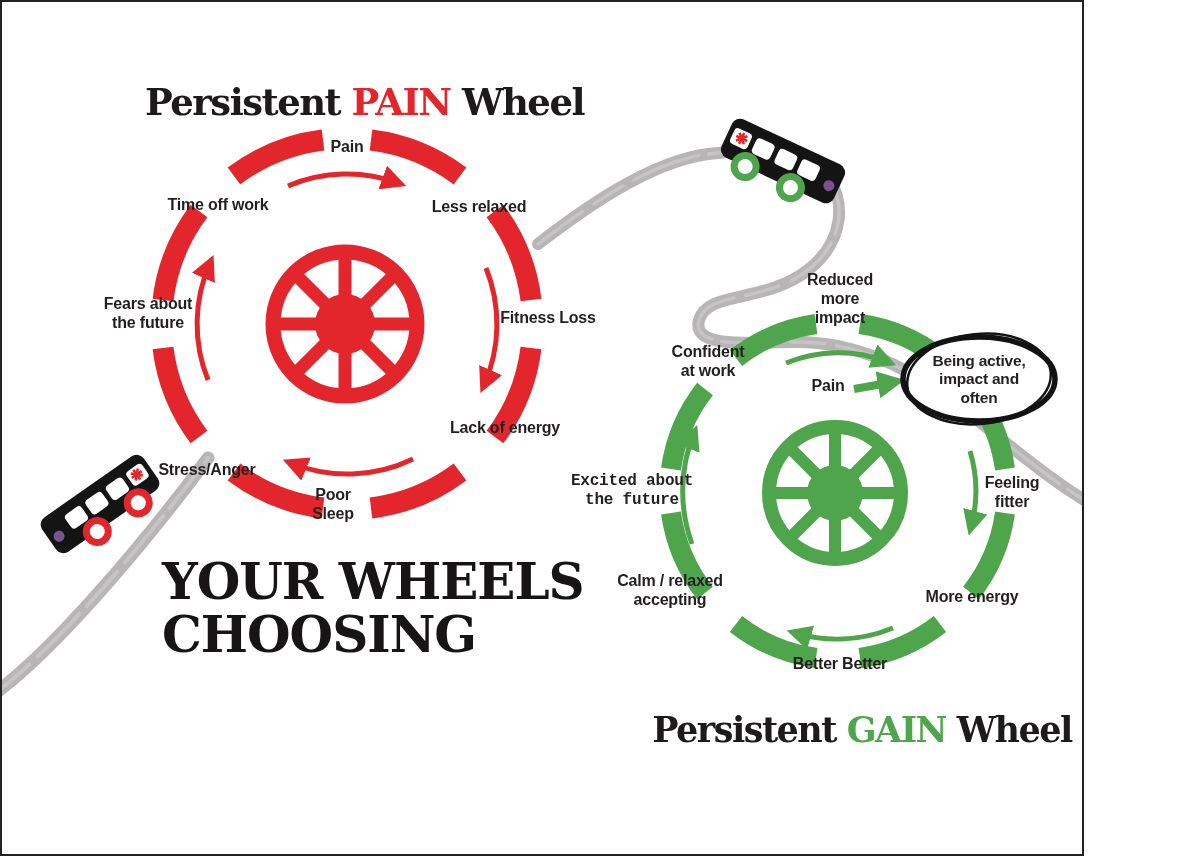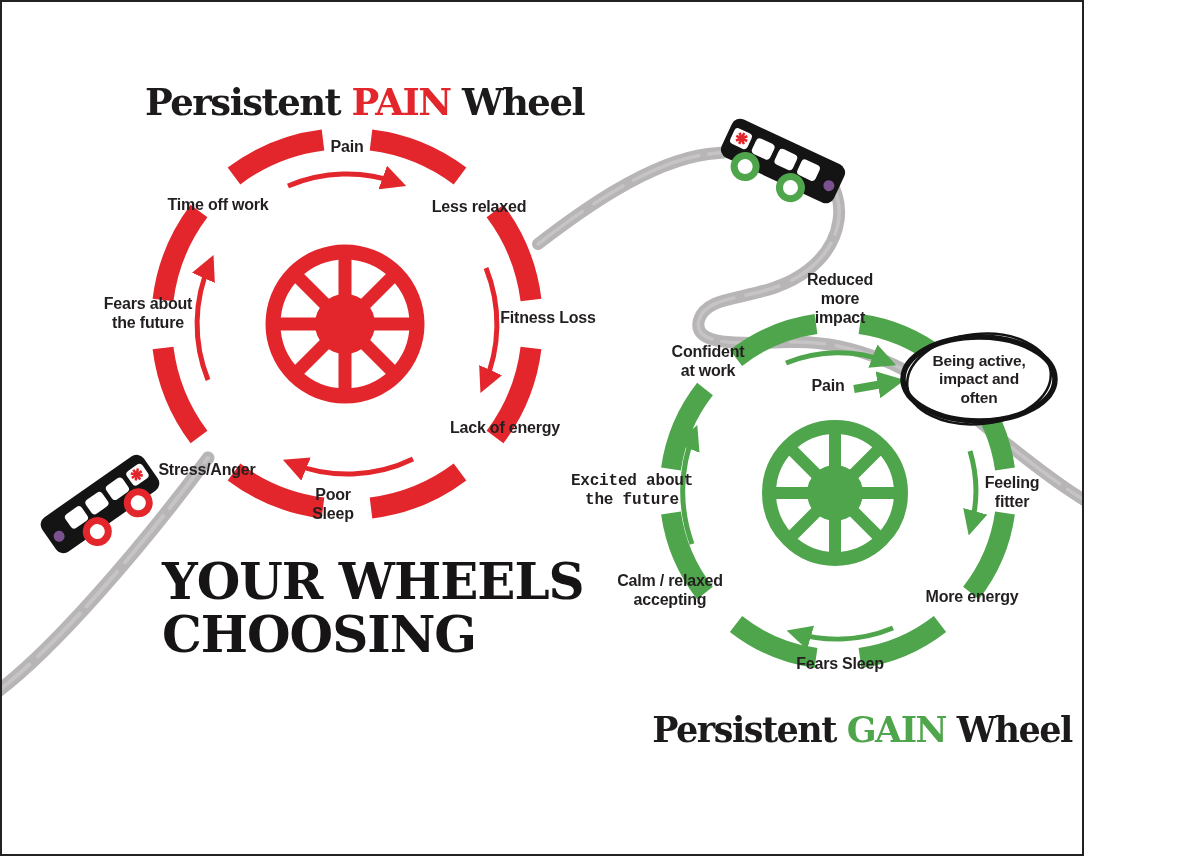--- a/index.html
+++ b/index.html
@@ -186,21 +186,21 @@
 
   <div class="label" style="left:838px; top:297px;">Reduced
 more
 impact</div>
   <div class="label" style="left:826px; top:384px;">Pain</div>
   <div class="label" style="left:977px; top:377px; font-size:15.5px;">Being active,
 impact and often</div>
   <div class="label" style="left:1010px; top:491px;">Feeling
 fitter</div>
   <div class="label" style="left:970px; top:595px;">More energy</div>
-  <div class="label" style="left:838px; top:662px;">Fears Sleep</div>
+  <div class="label" style="left:838px; top:662px;">Better Better</div>
   <div class="label" style="left:668px; top:589px;">Calm / relaxed
 accepting</div>
   <div class="label" style="left:630px; top:489px;font-family:Liberation Mono, monospace;">Excited about
 the future</div>
   <div class="label" style="left:706px; top:360px;">Confident
 at work</div>
 
   <div class="wheel-title" style="left:645px; top:707px; width:430px; font-size:35px;">
     <span>Persistent </span><span class="hl-green">GAIN</span><span> Wheel</span>
   </div>

